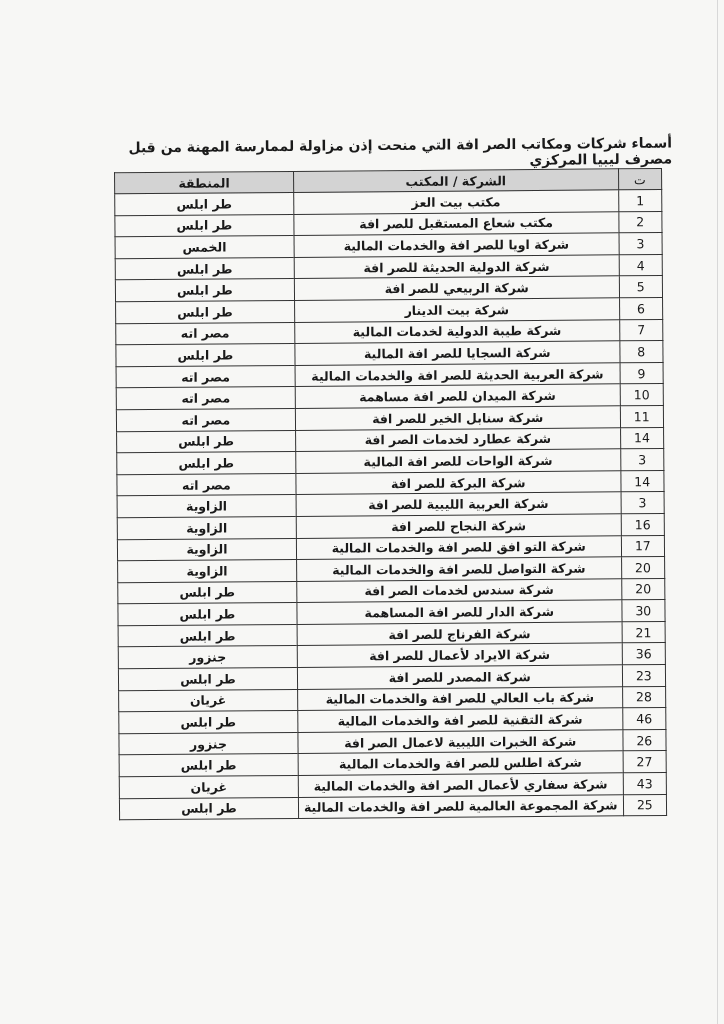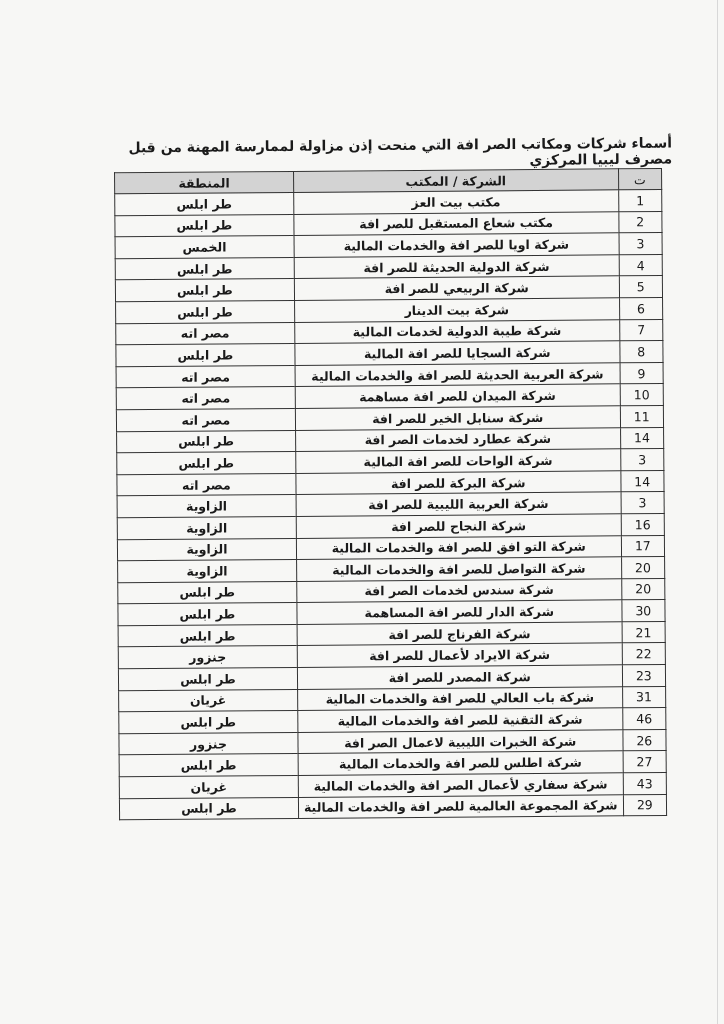--- a/index.html
+++ b/index.html
@@ -158,31 +158,31 @@
           <td class="num">30</td>
           <td class="company">شركة الدار للصر افة المساهمة</td>
           <td class="region">طر ابلس</td>
         </tr>
         <tr>
           <td class="num">21</td>
           <td class="company">شركة الفرناج للصر افة</td>
           <td class="region">طر ابلس</td>
         </tr>
         <tr>
-          <td class="num">22</td>
+          <td class="num">36</td>
           <td class="company">شركة الايراد لأعمال للصر افة</td>
           <td class="region">جنزور</td>
         </tr>
         <tr>
           <td class="num">23</td>
           <td class="company">شركة المصدر للصر افة</td>
           <td class="region">طر ابلس</td>
         </tr>
         <tr>
-          <td class="num">31</td>
+          <td class="num">28</td>
           <td class="company">شركة باب العالي للصر افة والخدمات المالية</td>
           <td class="region">غريان</td>
         </tr>
         <tr>
           <td class="num">46</td>
           <td class="company">شركة التقنية للصر افة والخدمات المالية</td>
           <td class="region">طر ابلس</td>
         </tr>
         <tr>
           <td class="num">26</td>
@@ -193,19 +193,19 @@
           <td class="num">27</td>
           <td class="company">شركة اطلس للصر افة والخدمات المالية</td>
           <td class="region">طر ابلس</td>
         </tr>
         <tr>
           <td class="num">43</td>
           <td class="company">شركة سفاري لأعمال الصر افة والخدمات المالية</td>
           <td class="region">غريان</td>
         </tr>
         <tr>
-          <td class="num">29</td>
+          <td class="num">25</td>
           <td class="company">شركة المجموعة العالمية للصر افة والخدمات المالية</td>
           <td class="region">طر ابلس</td>
         </tr>
       </tbody>
   </table>
 </div>
 
 </body></html>

